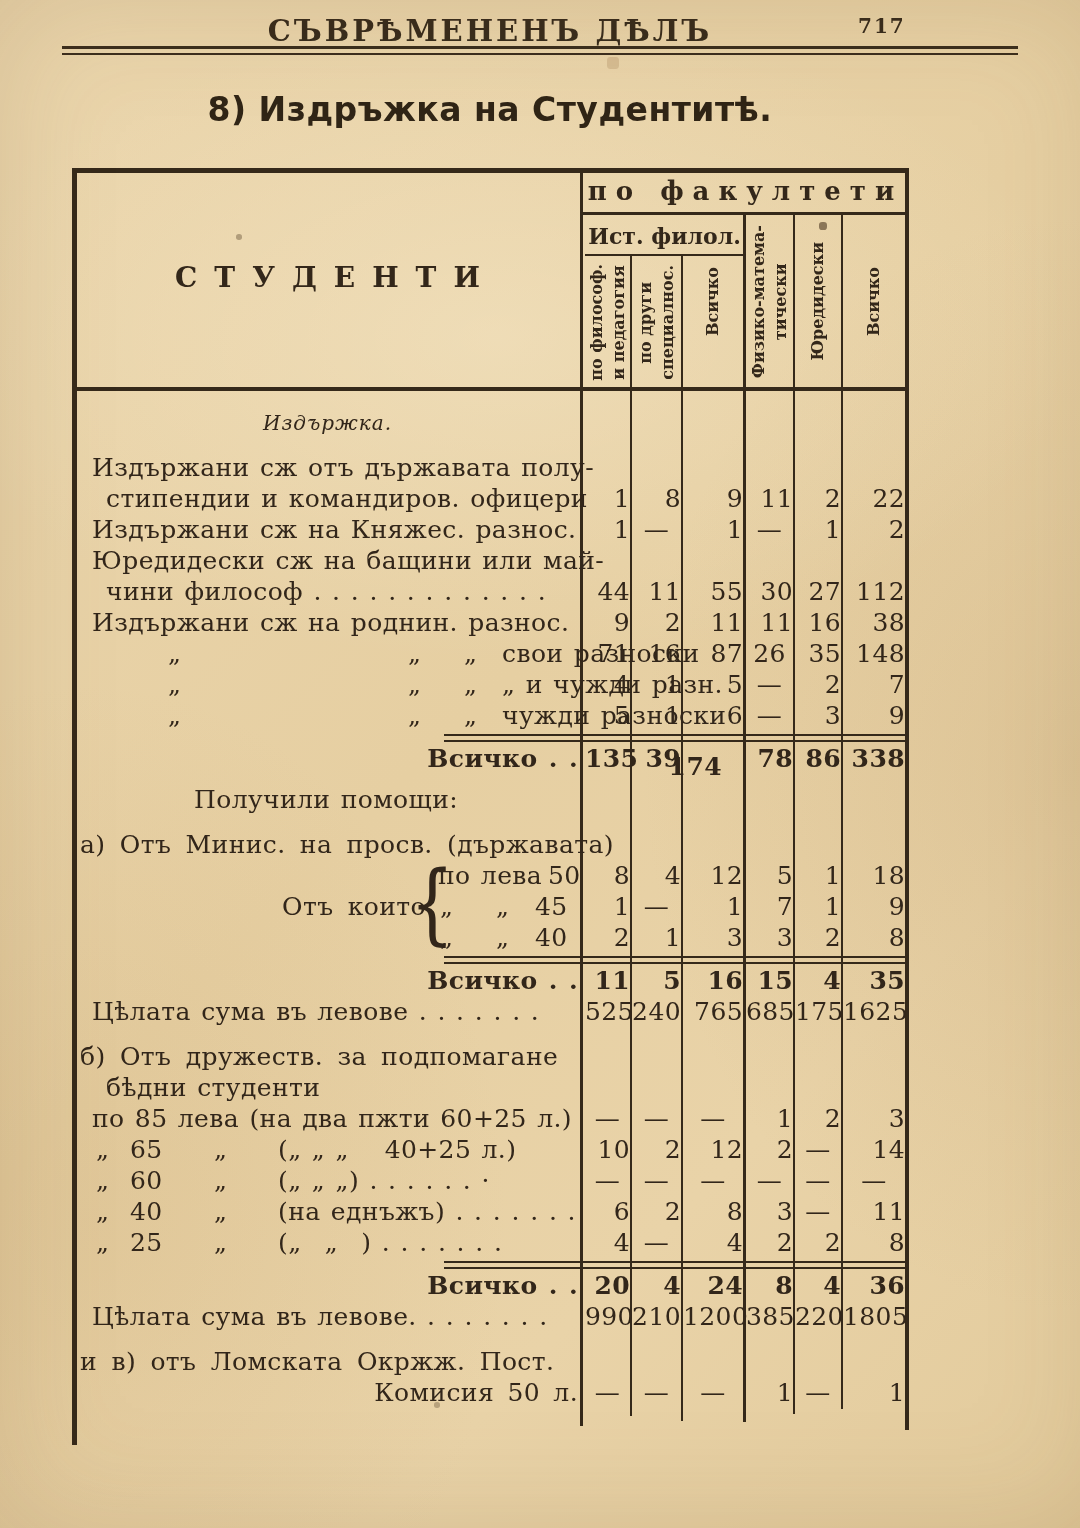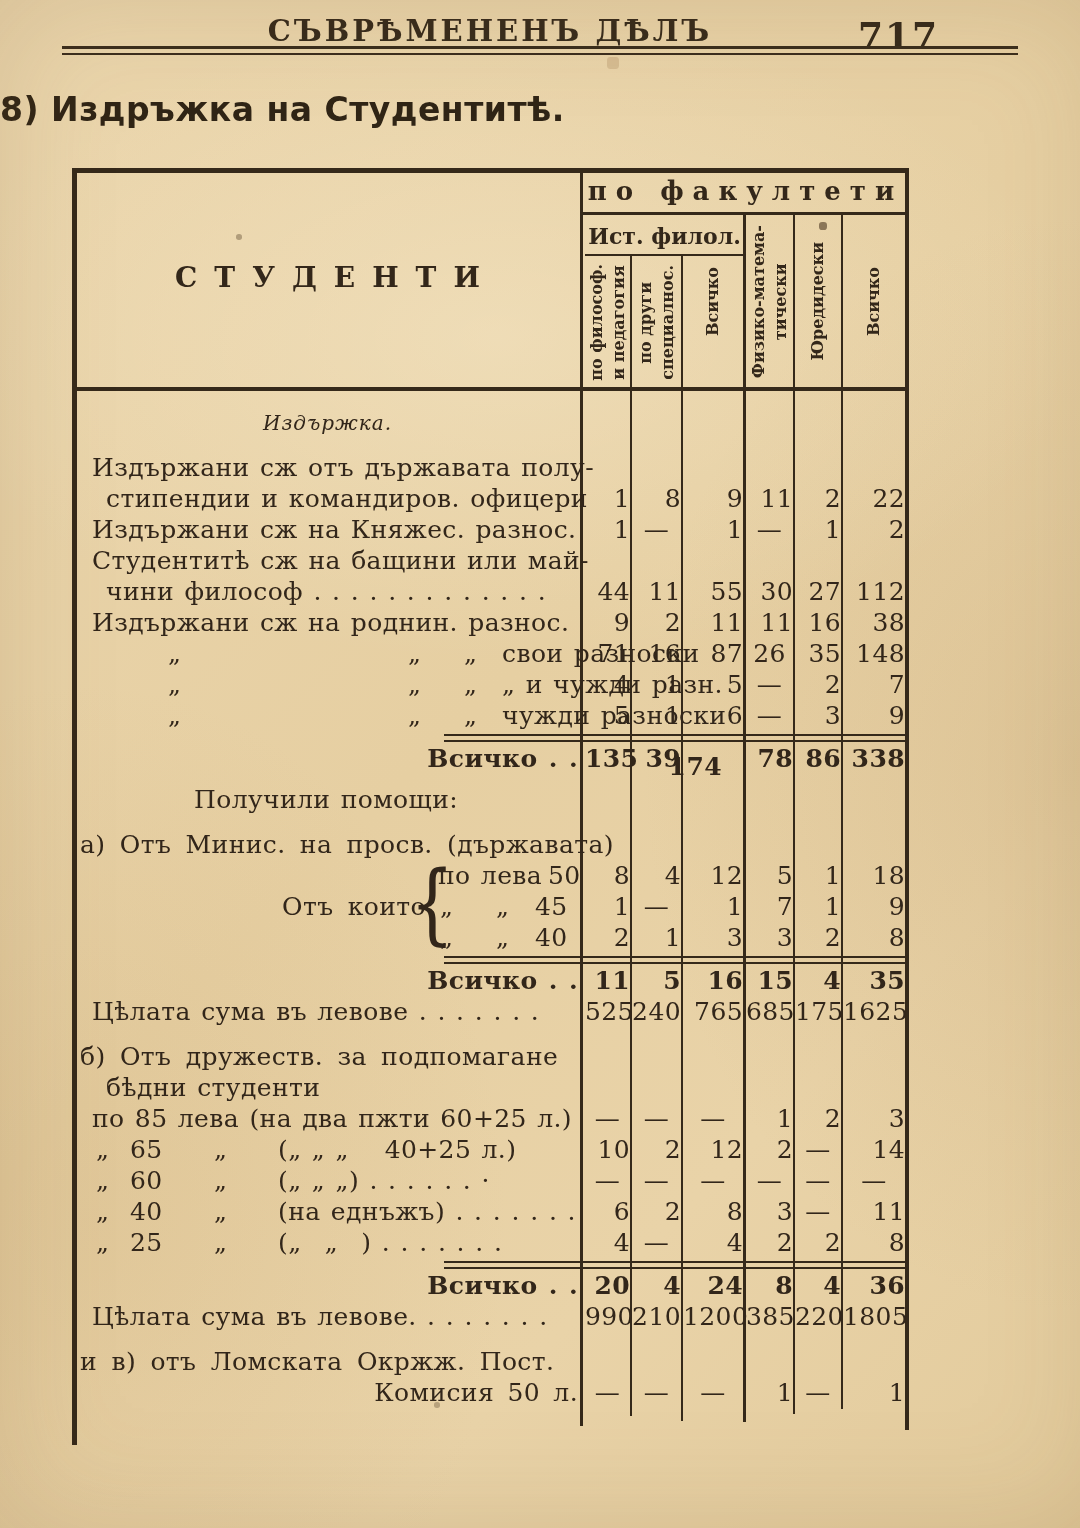--- a/index.html
+++ b/index.html
@@ -14,25 +14,25 @@
       linear-gradient(135deg,#ebd6ad 0%,#e6cfa2 45%,#e9d3a8 72%,#e2ca9b 100%); padding-left: 24px;}
   #page::after{content:"";position:absolute;inset:0;pointer-events:none;
     box-shadow:inset 0 0 120px rgba(120,90,45,.18);}
   .stains{position:absolute;left:0;top:0;width:2px;height:2px;border-radius:50%;
     box-shadow:612px 62px 0 5px rgba(130,85,40,.18), 822px 225px 0 3px rgba(60,40,20,.55),
                238px 236px 0 2px rgba(70,50,25,.35), 436px 1404px 0 2px rgba(70,50,25,.30);}
 
   
   .running-head{position:absolute;left:0;top:14px;width:980px;text-align:center;
     font-size:29px;font-weight:bold;letter-spacing:3px;color:#362a1b;}
-  .page-number{position:absolute;left:858px;top:14px;width:70px;font-size:36px;
+  .page-number{position:absolute;left:858px;top:14px;width:70px;font-size:20px;
     font-weight:bold;letter-spacing:2px;color:#362a1b;}
   .head-rule{position:absolute;left:62px;top:46px;width:956px;height:4px;
     border-top:3px solid #3a2d1d;border-bottom:2px solid #3a2d1d;}
-  .section-title{position:absolute;left:0;top:90px;width:980px;text-align:left;
+  .section-title{position:absolute;left:0;top:90px;width:980px;text-align:center;
     font-family:"DejaVu Sans","Liberation Sans",sans-serif;
     font-size:33px;font-weight:bold;letter-spacing:.5px;color:#302516;}
 
   
   #table{position:absolute;left:72px;top:168px;width:837px;height:1290px;}
   .hline,.vline{position:absolute;background:#35291a;}
   
   .stub-header{position:absolute;left:0;top:0;width:511px;height:219px;
     display:flex;align-items:center;justify-content:center;
     font-size:28px;font-weight:bold;letter-spacing:17px;text-indent:17px;color:#33271a;}
@@ -155,21 +155,21 @@
         <div class="row text">
           <span class="label">Издържани сж на Княжес. разнос.</span>
           <div class="cell" style="left: 513px; width: 45px; padding-right: 5px;">1</div>
           <div class="cell dash" style="left: 560px; width: 49px; padding-right: 6px;">—</div>
           <div class="cell" style="left: 611px; width: 60px; padding-right: 9px;">1</div>
           <div class="cell dash" style="left: 674px; width: 47px; padding-right: 5px;">—</div>
           <div class="cell" style="left: 723px; width: 46px; padding-right: 6px;">1</div>
           <div class="cell" style="left: 771px; width: 62px; padding-right: 9px;">2</div>
         </div>
         <div class="row text">
-          <span class="label">Студентитѣ сж на бащини или май-</span>
+          <span class="label">Юредидески сж на бащини или май-</span>
         </div>
         <div class="row text-cont">
           <span class="label">чини философ . . . . . . . . . . . . .</span>
           <div class="cell" style="left: 513px; width: 45px; padding-right: 5px;">44</div>
           <div class="cell" style="left: 560px; width: 49px; padding-right: 6px;">11</div>
           <div class="cell" style="left: 611px; width: 60px; padding-right: 9px;">55</div>
           <div class="cell" style="left: 674px; width: 47px; padding-right: 5px;">30</div>
           <div class="cell" style="left: 723px; width: 46px; padding-right: 6px;">27</div>
           <div class="cell" style="left: 771px; width: 62px; padding-right: 9px;">112</div>
         </div>

